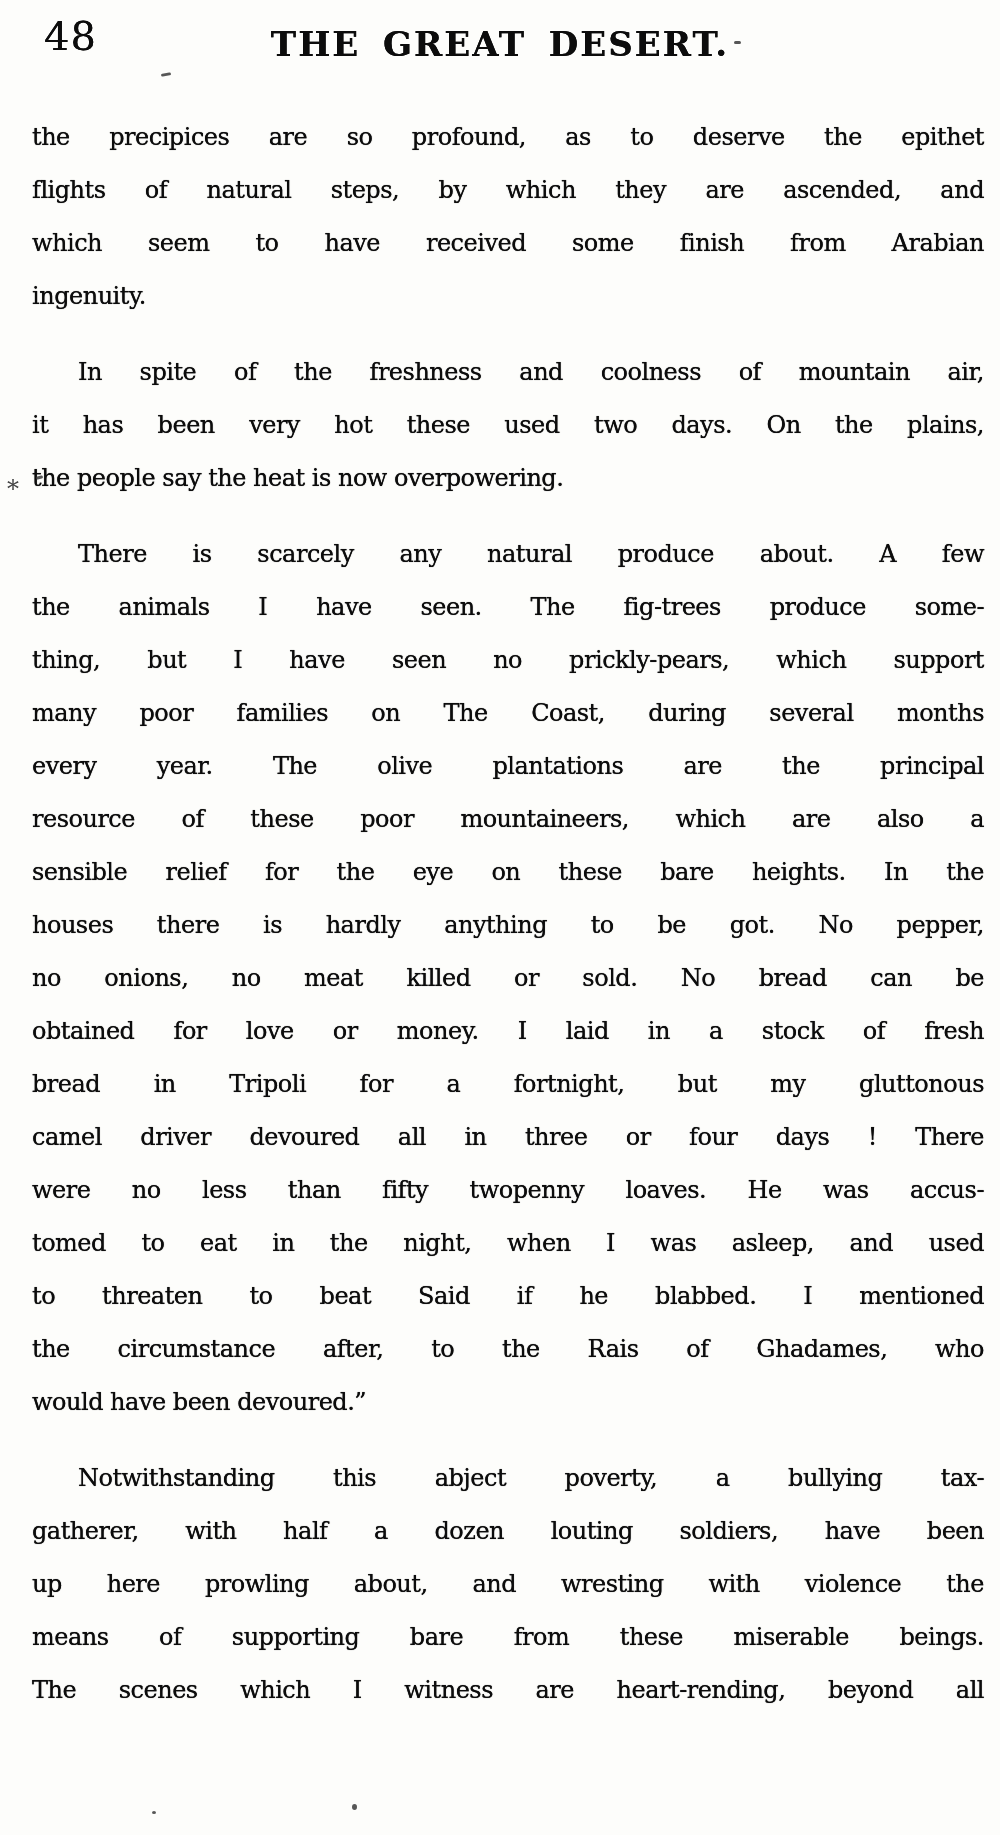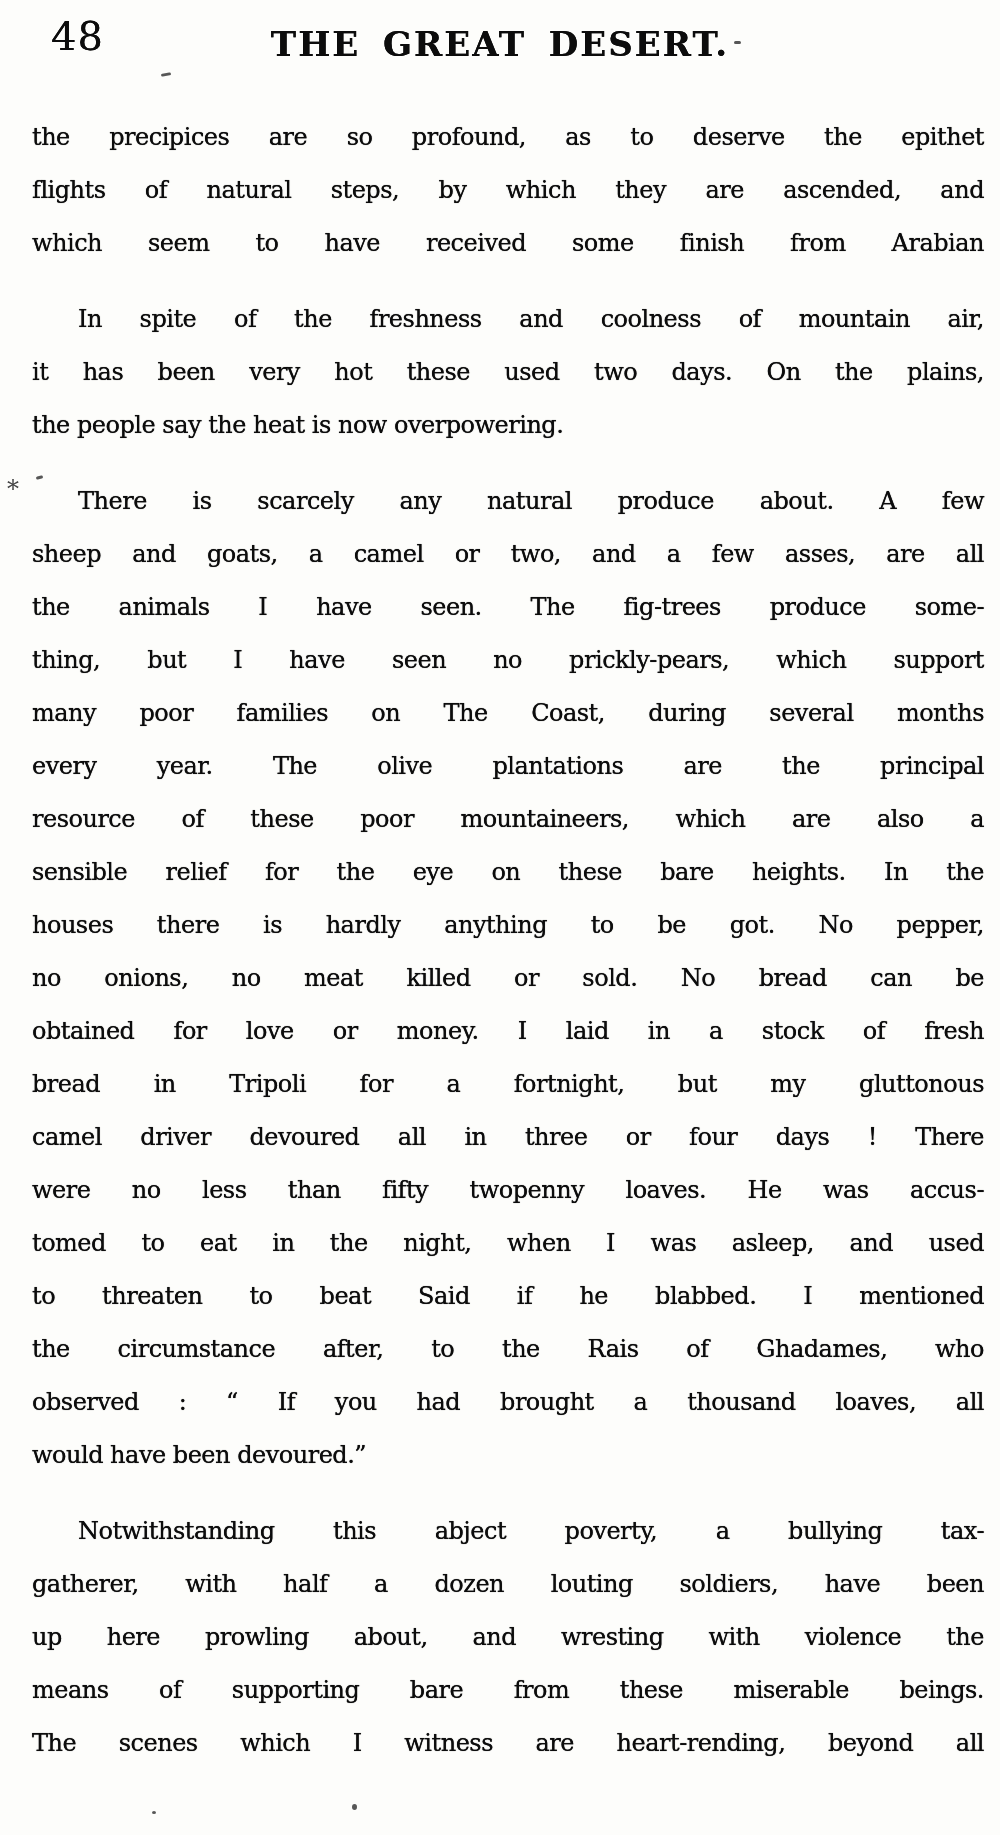--- a/index.html
+++ b/index.html
@@ -18,21 +18,21 @@
     overflow: hidden;
   }
   
   .header {
     position: absolute;
     top: 0; left: 0; right: 0;
     height. 70px;
   }
   .page-number {
     position: absolute;
-    left: 51px;
+    left: 44px;
     top: 16px;
     font-size: 40px;
     line-height: 1;
     letter-spacing: 1px;
     text-shadow: 0 0 0.6px currentColor;
   }
   .running-title {
     position: absolute;
     left: 0; right: 0;
     top: 27px;
@@ -88,45 +88,44 @@
   <div class="header">
     <span class="page-number">48</span>
     <span class="running-title">THE GREAT DESERT.</span>
   </div>
 
   <div class="body-text">
       <div class="para">
         <div class="line">the precipices are so profound, as to deserve the epithet</div>
         <div class="line">flights of natural steps, by which they are ascended, and</div>
         <div class="line">which seem to have received some finish from Arabian</div>
+        <div class="line end">ingenuity.</div>
       </div>
       <div class="para indent">
         <div class="line">In spite of the freshness and coolness of mountain air,</div>
         <div class="line">it has been very hot these used two days. On the plains,</div>
         <div class="line end">the people say the heat is now overpowering.</div>
       </div>
       <div class="para indent">
         <div class="line">There is scarcely any natural produce about. A few</div>
-        <div class="line">sheep and goats, a camel or two, and a few asses, are all</div>
         <div class="line">the animals I have seen. The fig-trees produce some-</div>
         <div class="line">thing, but I have seen no prickly-pears, which support</div>
         <div class="line">many poor families on The Coast, during several months</div>
         <div class="line">every year. The olive plantations are the principal</div>
         <div class="line">resource of these poor mountaineers, which are also a</div>
         <div class="line">sensible relief for the eye on these bare heights. In the</div>
         <div class="line">houses there is hardly anything to be got. No pepper,</div>
         <div class="line">no onions, no meat killed or sold. No bread can be</div>
         <div class="line">obtained for love or money. I laid in a stock of fresh</div>
         <div class="line">bread in Tripoli for a fortnight, but my gluttonous</div>
         <div class="line">camel driver devoured all in three or four days ! There</div>
         <div class="line">were no less than fifty twopenny loaves. He was accus-</div>
         <div class="line">tomed to eat in the night, when I was asleep, and used</div>
         <div class="line">to threaten to beat Said if he blabbed. I mentioned</div>
         <div class="line">the circumstance after, to the Rais of Ghadames, who</div>
-        <div class="line">observed : “ If you had brought a thousand loaves, all</div>
         <div class="line end">would have been devoured.”</div>
       </div>
       <div class="para indent">
         <div class="line">Notwithstanding this abject poverty, a bullying tax-</div>
         <div class="line">gatherer, with half a dozen louting soldiers, have been</div>
         <div class="line">up here prowling about, and wresting with violence the</div>
         <div class="line">means of supporting bare from these miserable beings.</div>
         <div class="line">The scenes which I witness are heart-rending, beyond all</div>
       </div>
     </div>

